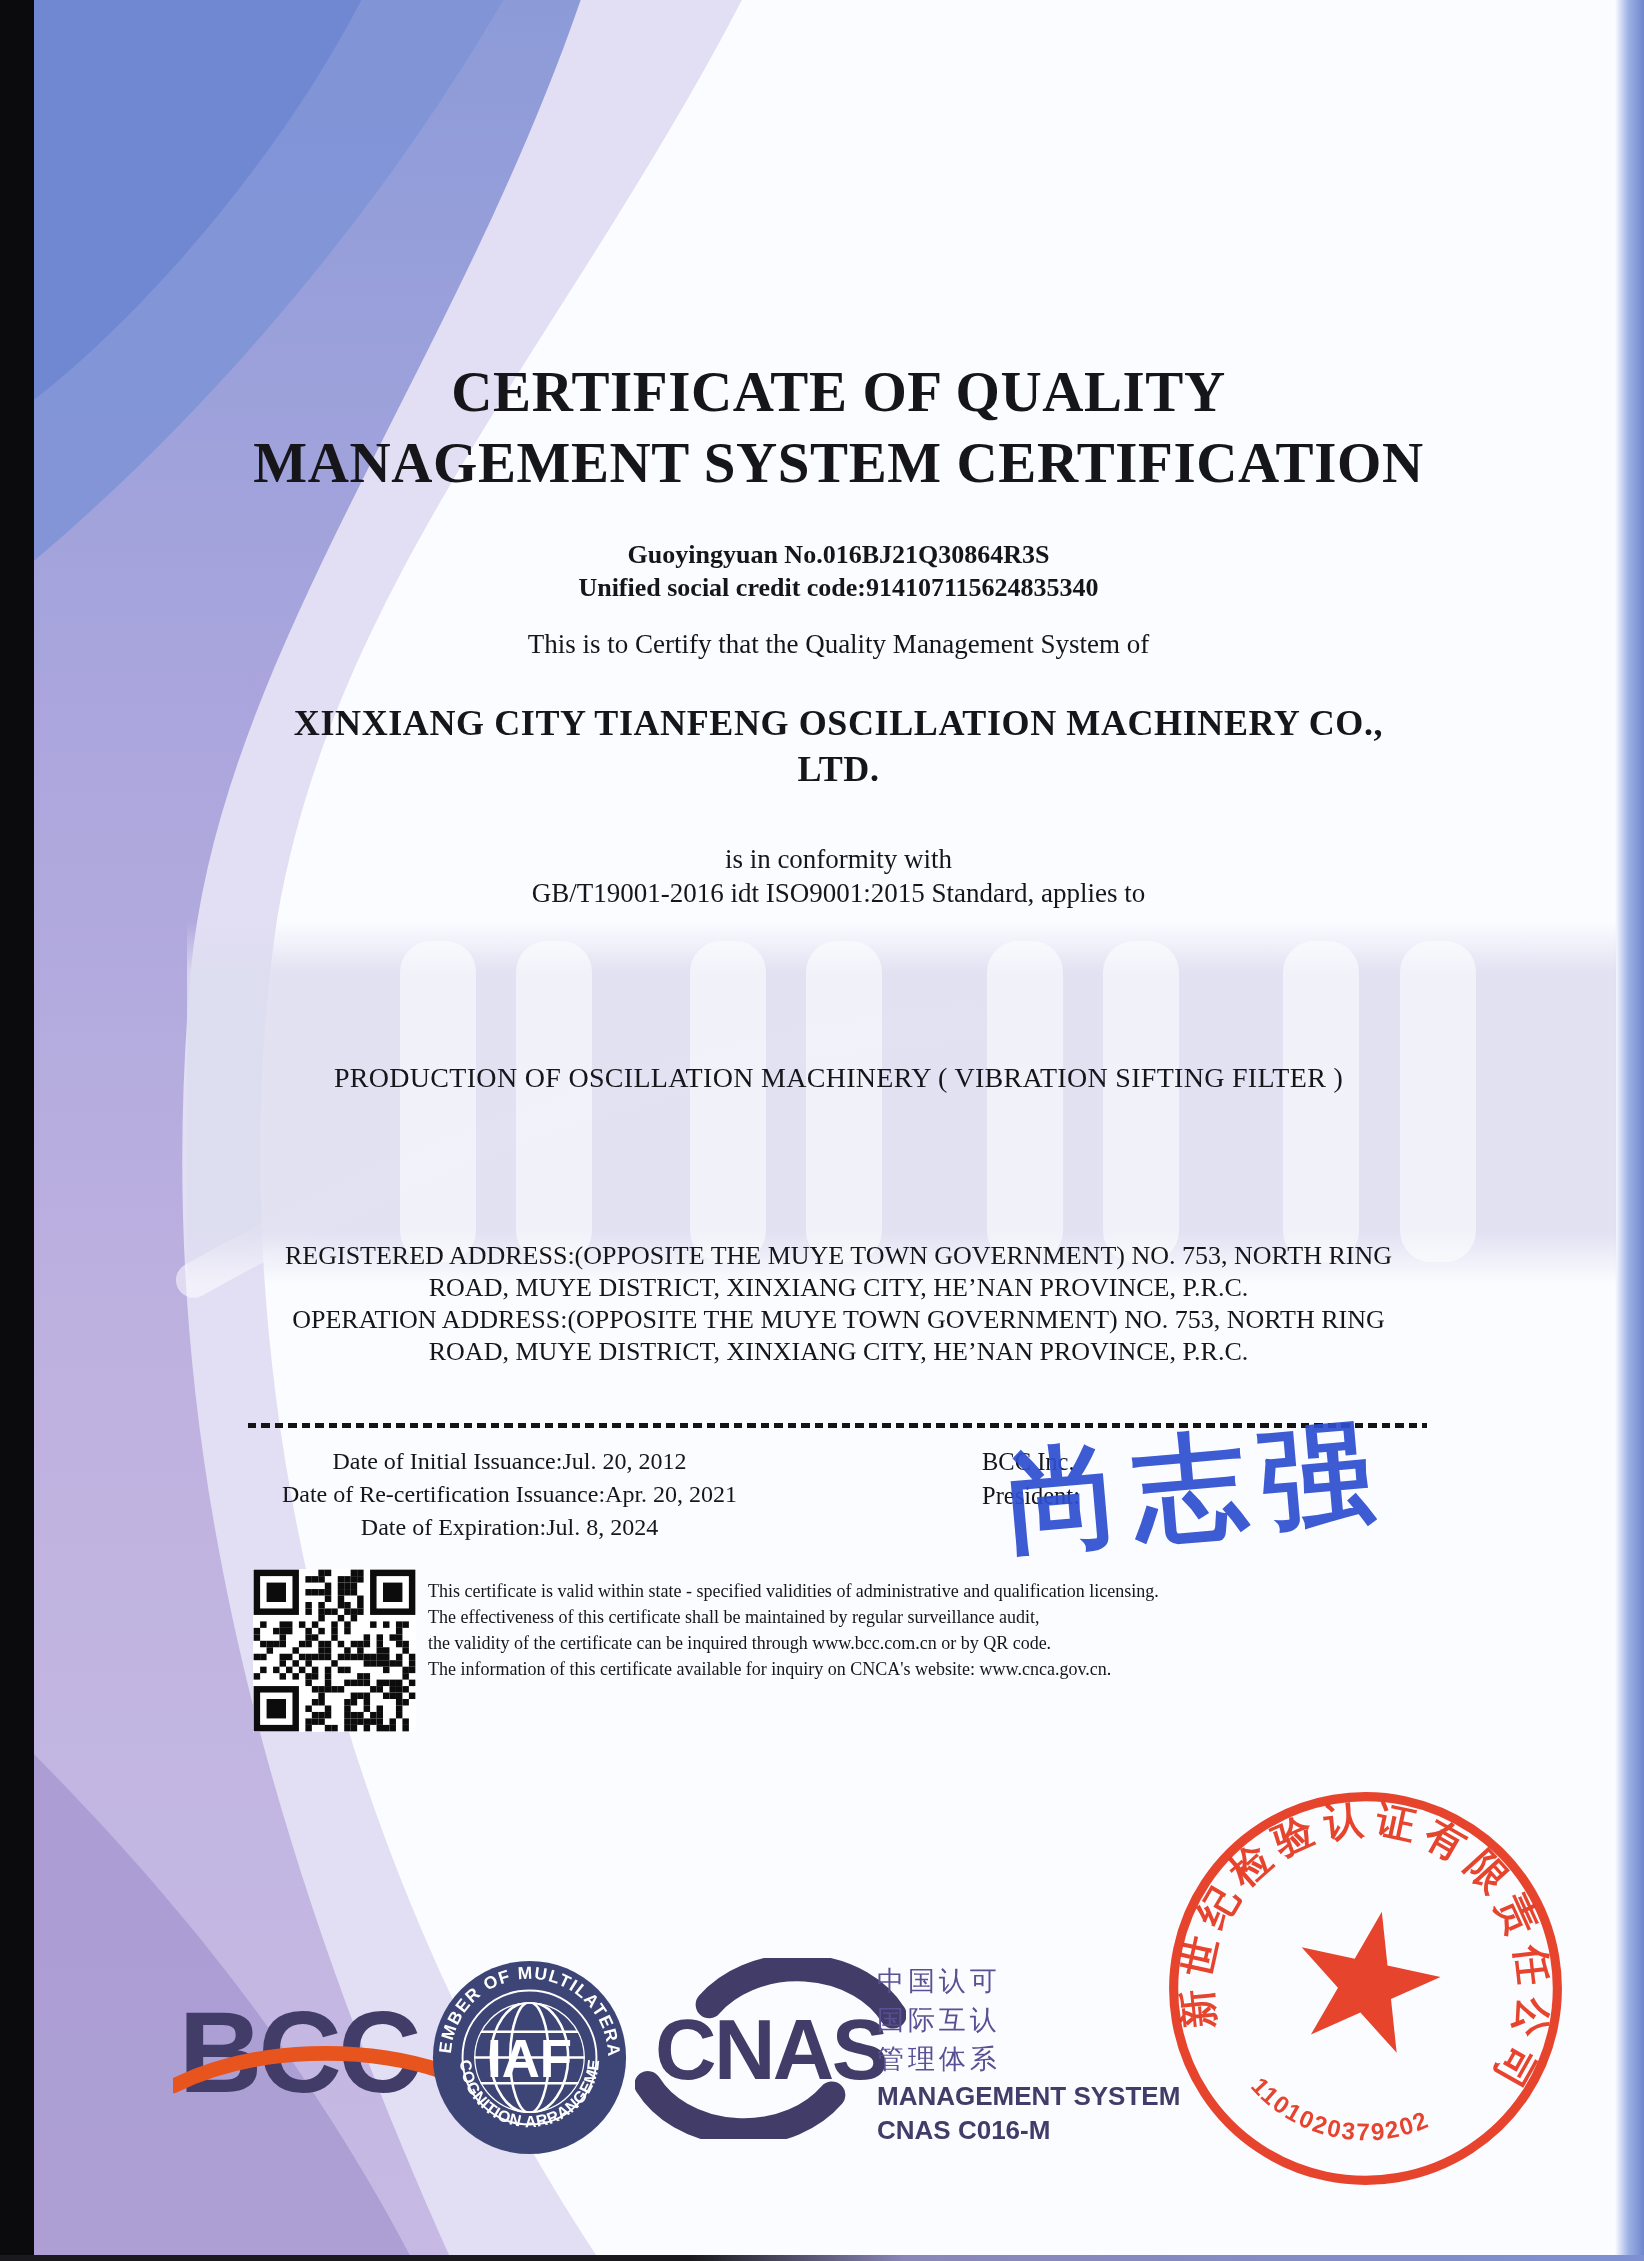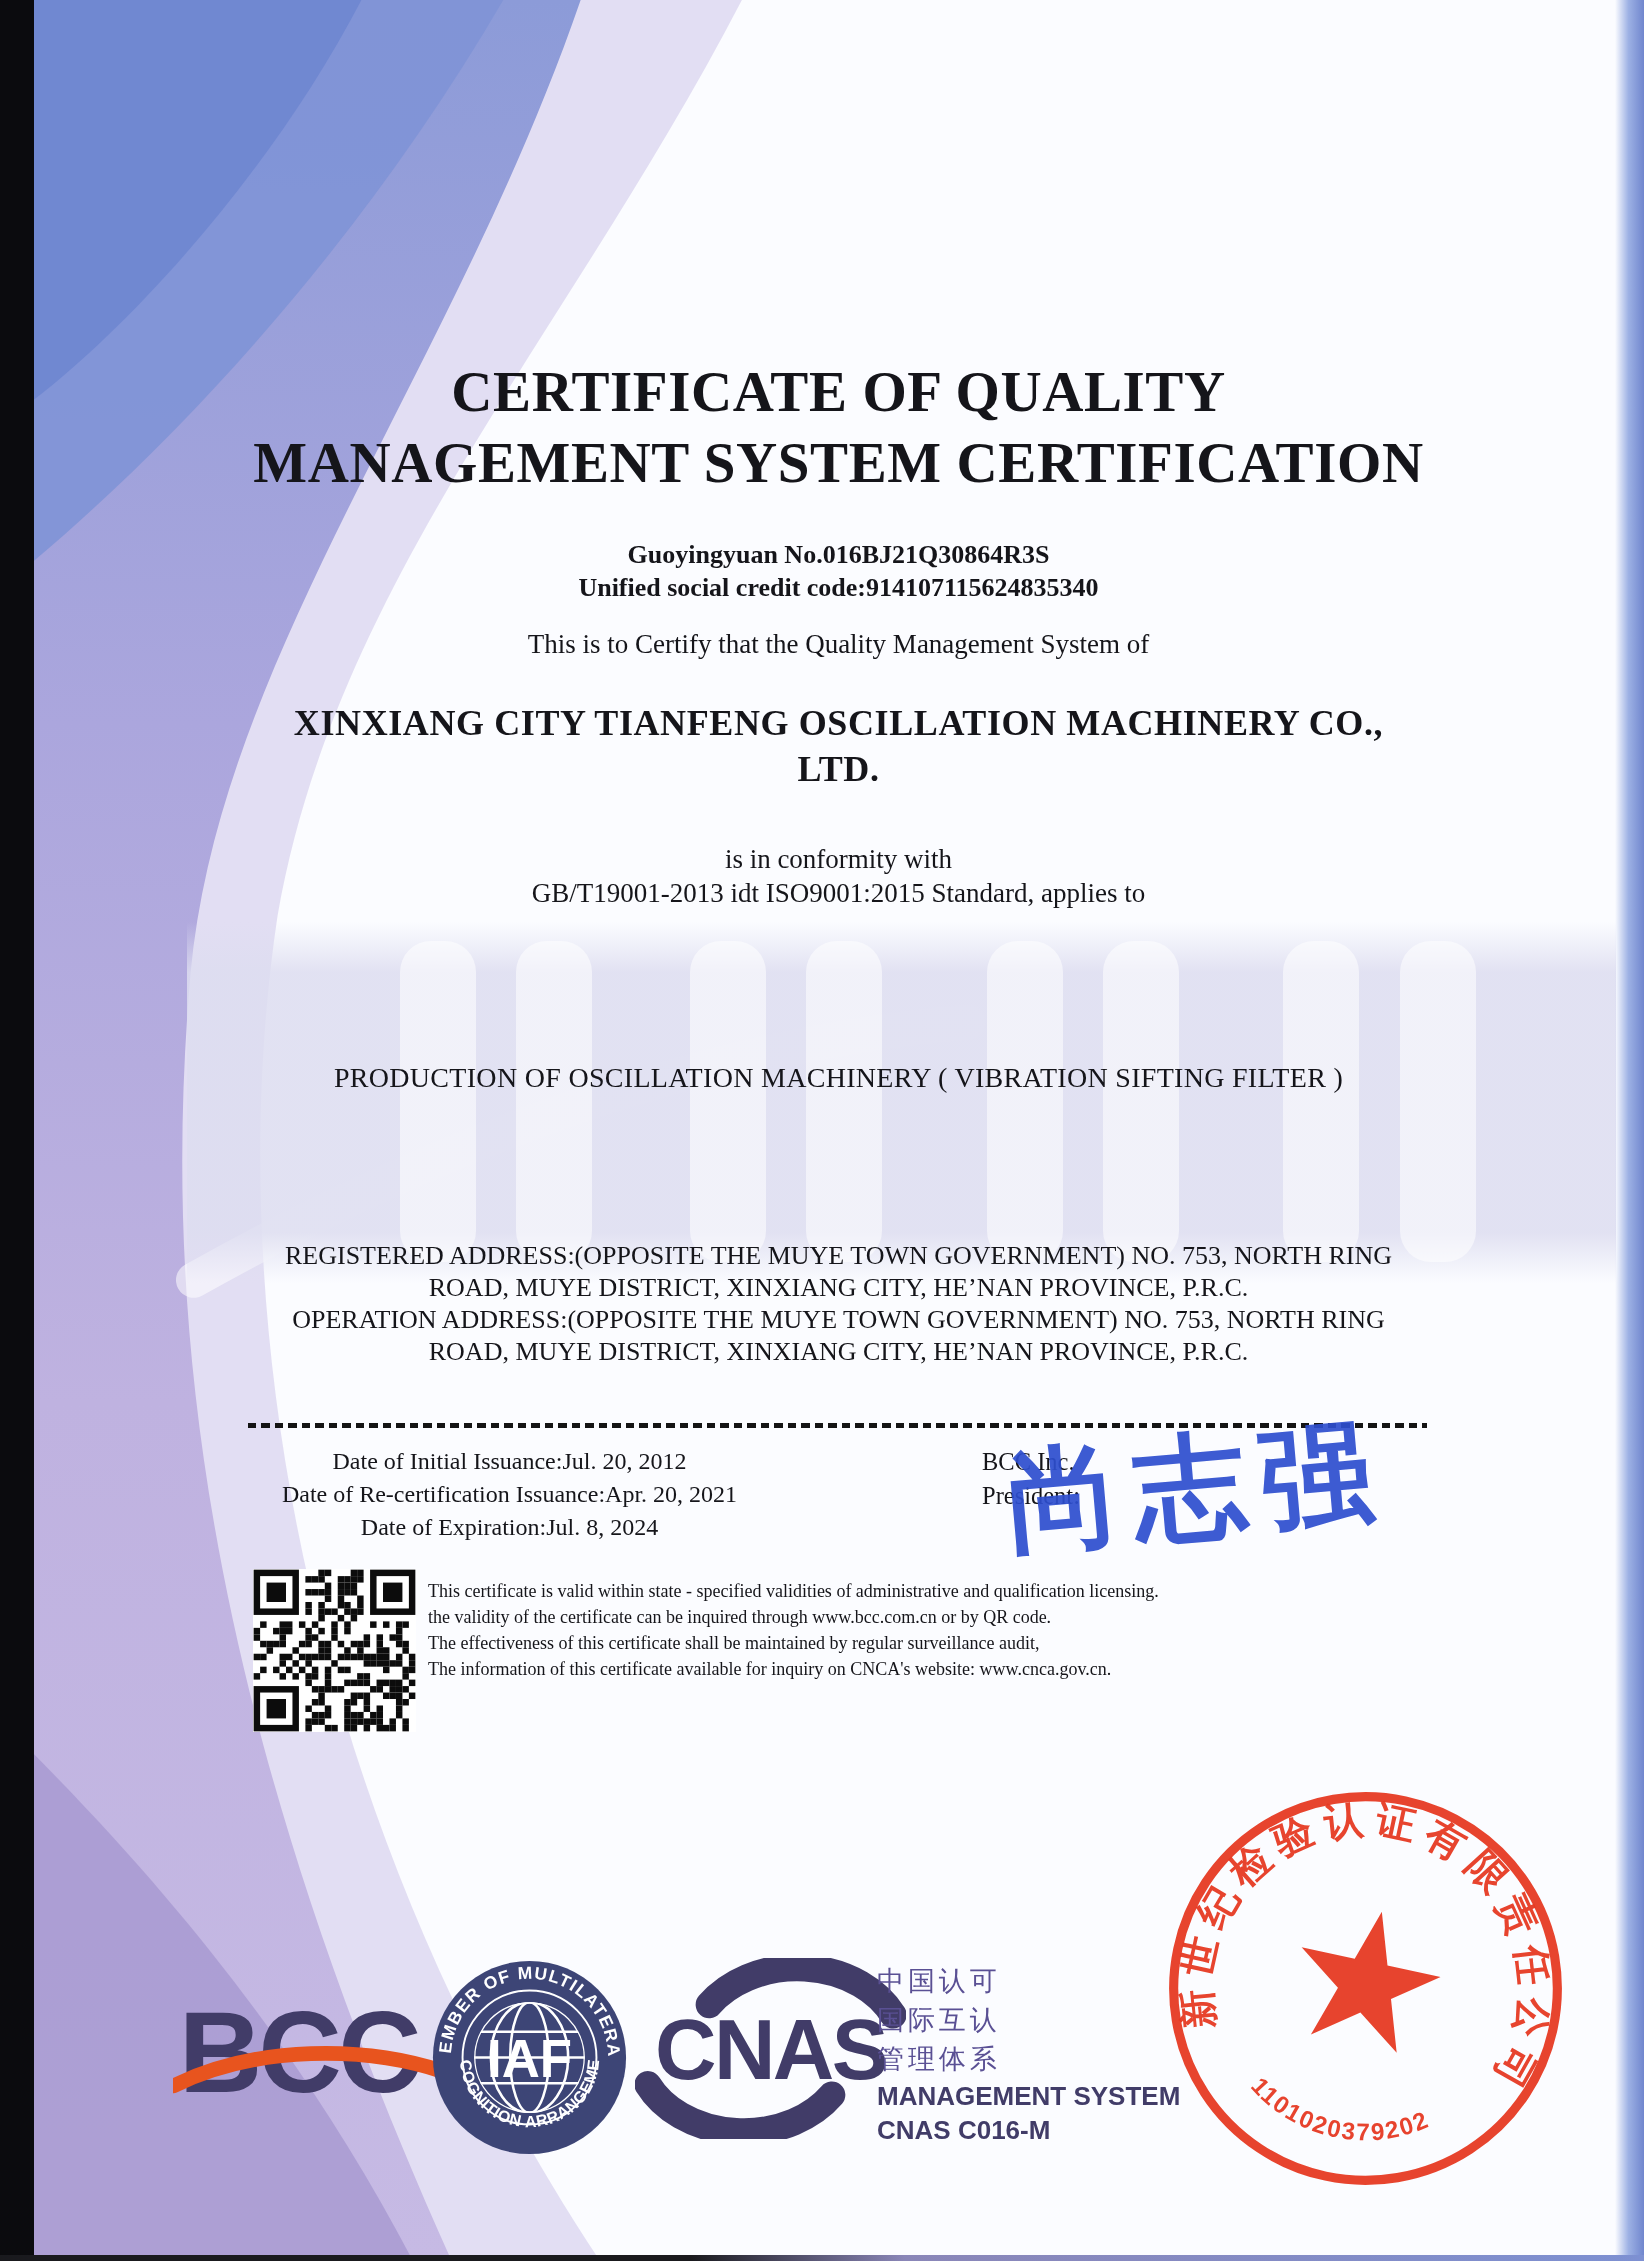--- a/index.html
+++ b/index.html
@@ -84,21 +84,21 @@
 
 <div class="abs cline bold40" style="top:540px">Guoyingyuan No.016BJ21Q30864R3S</div>
 <div class="abs cline bold40" style="top:573px">Unified social credit code:914107115624835340</div>
 
 <div class="abs cline reg42" style="top:629px">This is to Certify that the Quality Management System of</div>
 
 <div class="abs cline company" style="top:702px">XINXIANG CITY TIANFENG OSCILLATION MACHINERY CO.,</div>
 <div class="abs cline company" style="top:748px">LTD.</div>
 
 <div class="abs cline reg42" style="top:844px">is in conformity with</div>
-<div class="abs cline reg42" style="top:878px">GB/T19001-2013 idt ISO9001:2015 Standard, applies to</div>
+<div class="abs cline reg42" style="top:878px">GB/T19001-2016 idt ISO9001:2015 Standard, applies to</div>
 
 <div class="abs cline scope" style="top:1062px">PRODUCTION OF OSCILLATION MACHINERY ( VIBRATION SIFTING FILTER )</div>
 
 <div class="abs cline addr" style="top:1240px">
   <div>REGISTERED ADDRESS:(OPPOSITE THE MUYE TOWN GOVERNMENT) NO. 753, NORTH RING</div>
   <div>ROAD, MUYE DISTRICT, XINXIANG CITY, HE’NAN PROVINCE, P.R.C.</div>
   <div>OPERATION ADDRESS:(OPPOSITE THE MUYE TOWN GOVERNMENT) NO. 753, NORTH RING</div>
   <div>ROAD, MUYE DISTRICT, XINXIANG CITY, HE’NAN PROVINCE, P.R.C.</div>
 </div>
 
@@ -339,22 +339,22 @@
       <rect x="180" y="0" width="70" height="70" fill="#0c0c0c"></rect>
       <rect x="190" y="10" width="50" height="50" fill="#fff"></rect>
       <rect x="200" y="20" width="30" height="30" fill="#0c0c0c"></rect>
       <rect x="0" y="180" width="70" height="70" fill="#0c0c0c"></rect>
       <rect x="10" y="190" width="50" height="50" fill="#fff"></rect>
       <rect x="20" y="200" width="30" height="30" fill="#0c0c0c"></rect>
     </svg></div>
 
 <div class="abs fineprint">
   <div>This certificate is valid within state - specified validities of administrative and qualification licensing.</div>
+  <div>The effectiveness of this certificate shall be maintained by regular surveillance audit,</div>
   <div>the validity of the certificate can be inquired through www.bcc.com.cn or by QR code.</div>
-  <div>The effectiveness of this certificate shall be maintained by regular surveillance audit,</div>
   <div>The information of this certificate available for inquiry on CNCA's website: www.cnca.gov.cn.</div>
 </div>
 
 <svg class="abs" style="left:173px;top:1983px;z-index:10" width="271" height="135" viewBox="0 0 420 210">
   <text x="8" y="170" font-size="180" font-weight="bold" fill="#413c68" letter-spacing="-6">BCC</text>
   <path d="M0,160 C130,96 300,98 420,138" stroke="#e8541e" stroke-width="23" fill="none" stroke-linecap="round"></path>
 </svg>
 
 <svg class="abs" style="left:431px;top:1959px;z-index:10" width="197" height="197" viewBox="0 0 306 306">
   <defs>

